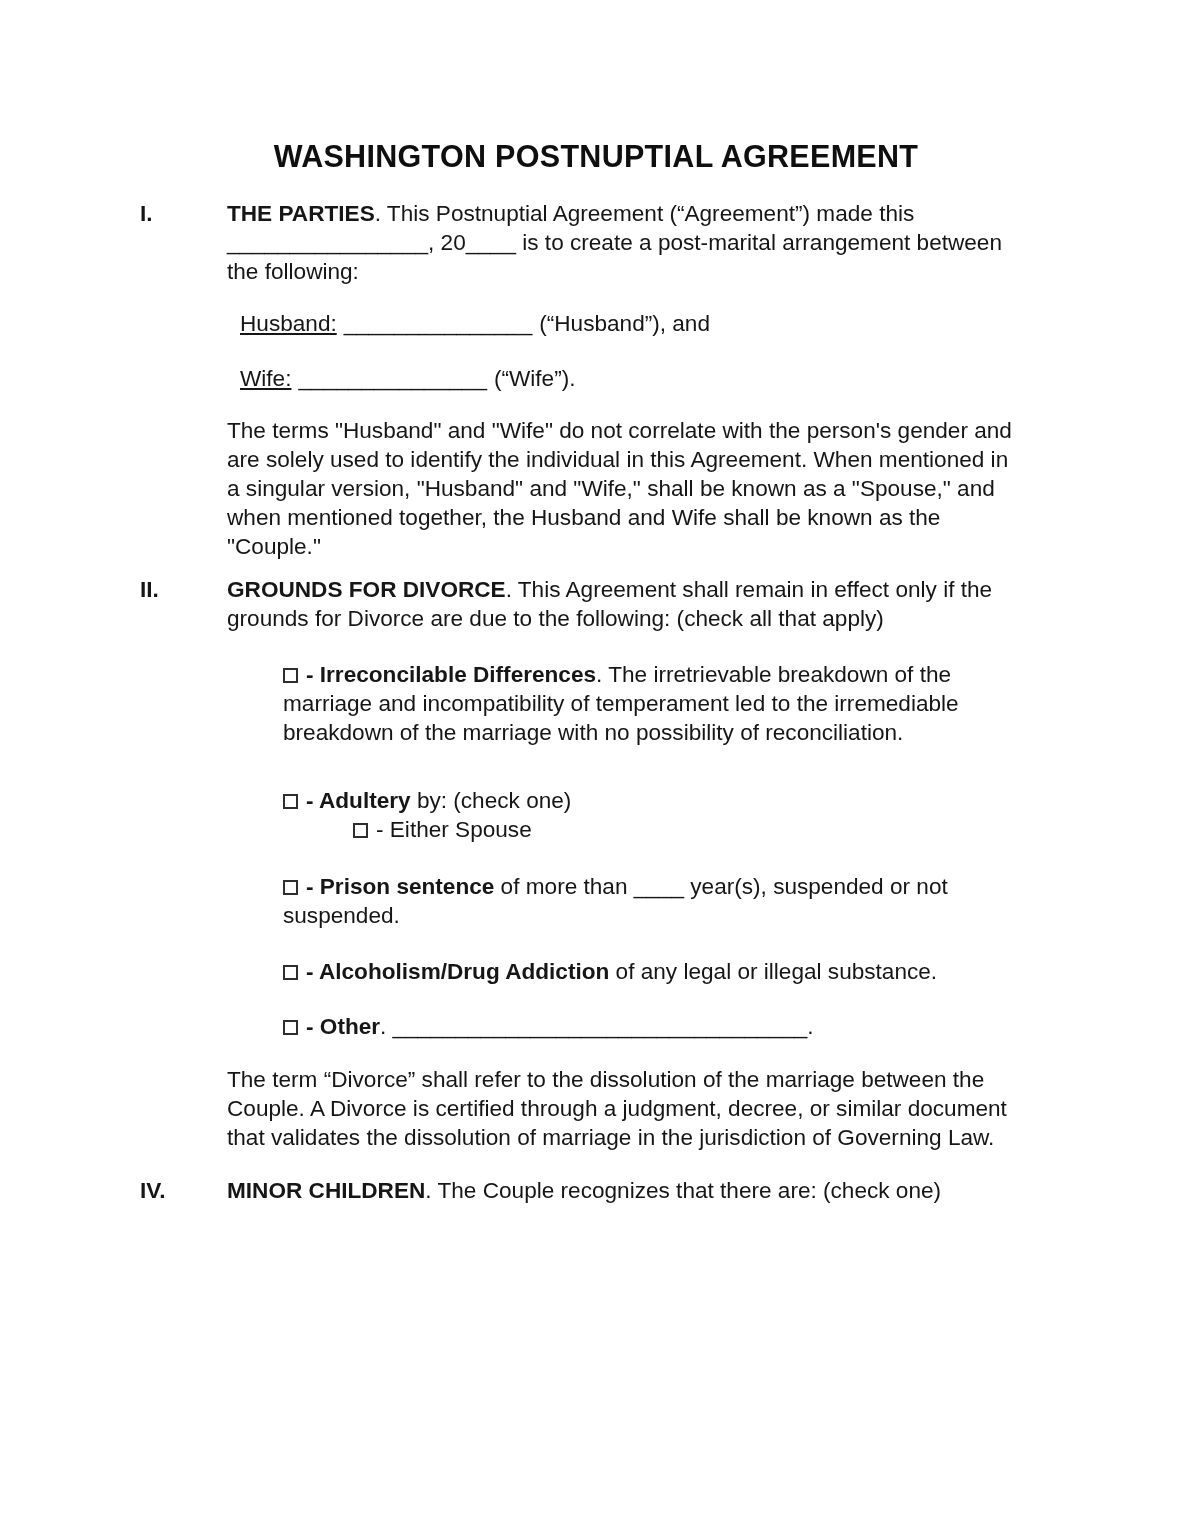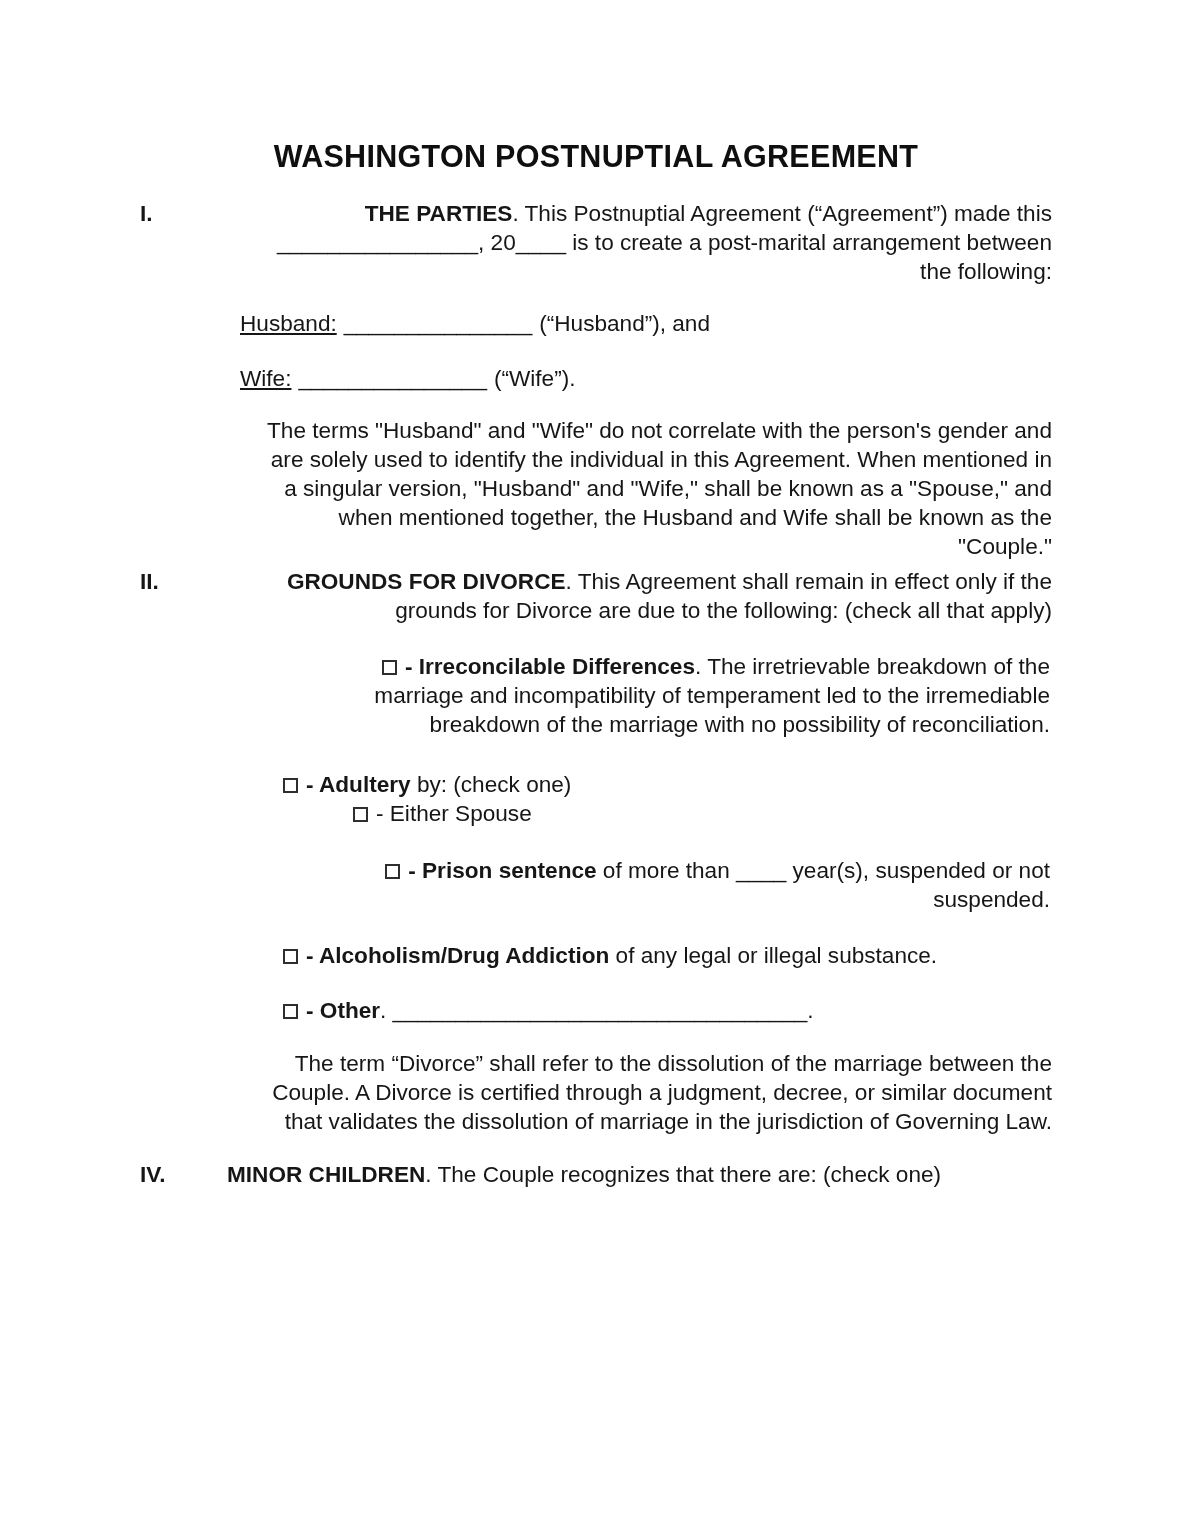--- a/index.html
+++ b/index.html
@@ -9,39 +9,39 @@
     font-size:22.6px; line-height:29px; overflow:hidden;
   }
   .doc { position:absolute; left:140px; top:0; width:912px; }
   .title {
     margin:136px 0 0 0; font-size:30.5px; line-height:40px;
     font-weight:bold; text-align:center; color:#0f0f0f; letter-spacing:0.3px;
   }
   .sec { display:flex; }
   .num { flex:0 0 87px; width:87px; font-weight:bold; }
   .body { flex:1; }
-  .pre { white-space:pre-line;text-align:right; }
+  .pre { white-space:pre-line; }
   .b { font-weight:bold; }
   .ul { text-decoration:underline; }
   .indent1 { margin-left:100px; }   
   .para    { margin-left:87px; }    
   .opt     { margin-left:143px; width:767px; } 
   .sub { margin-left:70px; line-height:30px; } 
   .cb {
     display:inline-block; width:15px; height:15px; box-sizing:border-box;
     border:2px solid #2e2e2e; background:#fff; vertical-align:-1px; margin-right:8px;
   }
   .gap { margin-left:7px; }
   .mt-title-sec1 { margin-top:23px; }
   .mt-husband { margin-top:23px; }
   .mt-wife { margin-top:26px; }
   .mt-terms { margin-top:23px; }
-  .mt-sec2 { margin-top:6px; }
+  .mt-sec2 { margin-top:14px; }
   .mt-opt0 { margin-top:27px; }
-  .mt-opt1 { margin-top:31px; }
+  .mt-opt1 { margin-top:39px; }
   .mt-opt2 { margin-top:27px; }
   .mt-opt3 { margin-top:27px; }
   .mt-opt4 { margin-top:26px; }
   .mt-divdef { margin-top:24px; }
   .mt-sec3 { margin-top:23px; }
   .mt-sec4 { margin-top:24px;align-items:flex-end; }
   .logo { position:absolute; left:143px; top:1427px; width:30px; height:40px; }
   .page-num { position:absolute; top:1437px; right:104px; font-size:25px; line-height:29px; color:#1c1c1c; }
 </style>
 </head>

